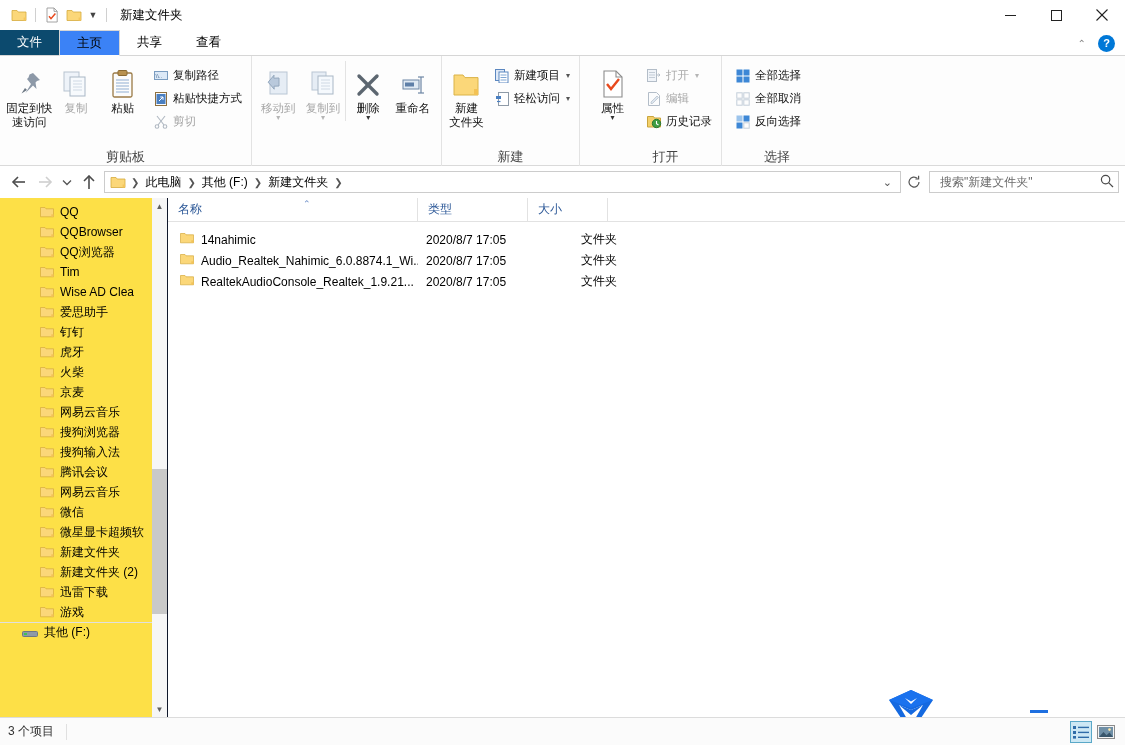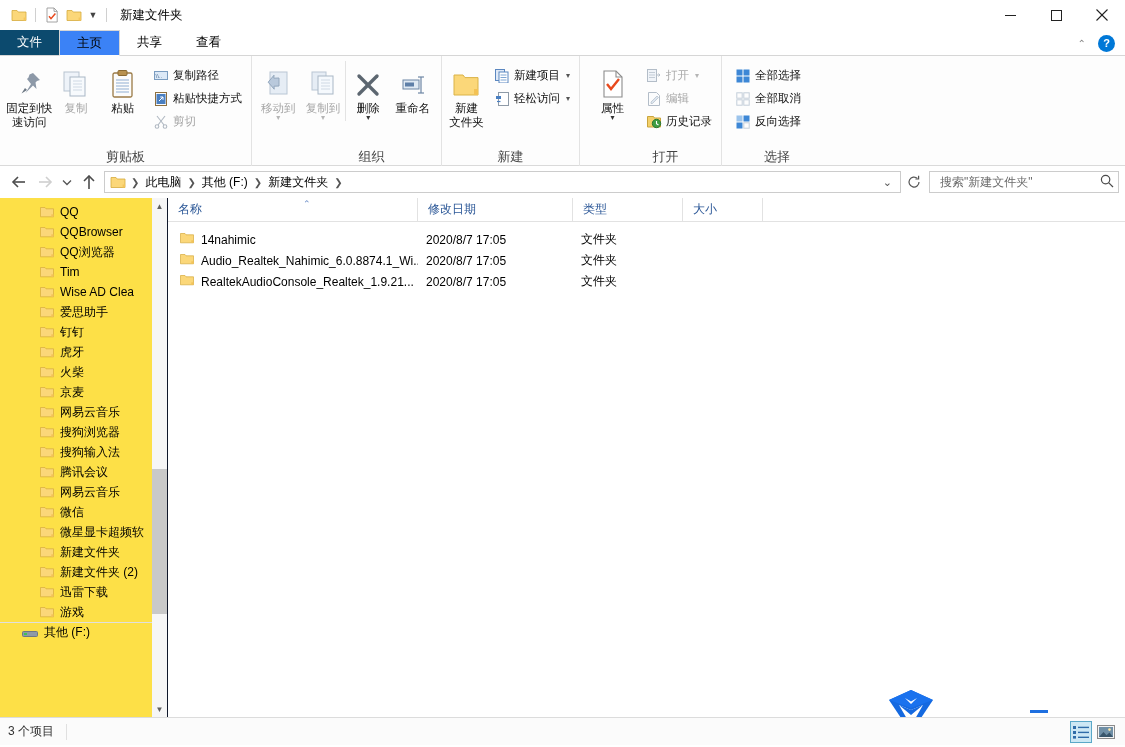--- a/index.html
+++ b/index.html
@@ -323,21 +323,20 @@
                 <g stroke="#6d86a5" stroke-width="1.2">
                   <line x1="23" y1="4" x2="23" y2="20"></line>
                   <line x1="20" y1="4" x2="26" y2="4"></line>
                   <line x1="20" y1="20" x2="26" y2="20"></line>
                 </g>
               </svg>
           </div>
           <div class="lbl">重命名</div>
         </div>
       </div>
-      <div class="rgroup-label" style="padding-left:50px;">组织</div>
     </div>
 
     <div class="rgroup" style="width:138px;">
       <div class="rgroup-body">
         <div class="bigbtn">
           <div class="ico">
             <svg width="30" height="28" viewBox="0 0 30 28">
                 <path d="M3 4h9l2 2.6h13V24H3z" fill="#fbd779" stroke="#dab349" stroke-width="1"></path>
                 <path d="M23 24v-6h4v6z" fill="#f3c254"></path>
               </svg>
@@ -742,23 +741,20 @@
         <div class="navthumb"></div>
         <div class="arrow bot">▼</div>
       </div>
     </div>
 
     <div class="filepane">
       <div class="colheader">
         <div class="col name">
           <span class="sortcaret">⌃</span>
           <span>名称</span>
-        </div>
-        <div class="col date">
-          <span>修改日期</span>
         </div>
         <div class="col type">
           <span>类型</span>
         </div>
         <div class="col size">
           <span>大小</span>
         </div>
       </div>
       <div class="rows">
         <div class="row">

